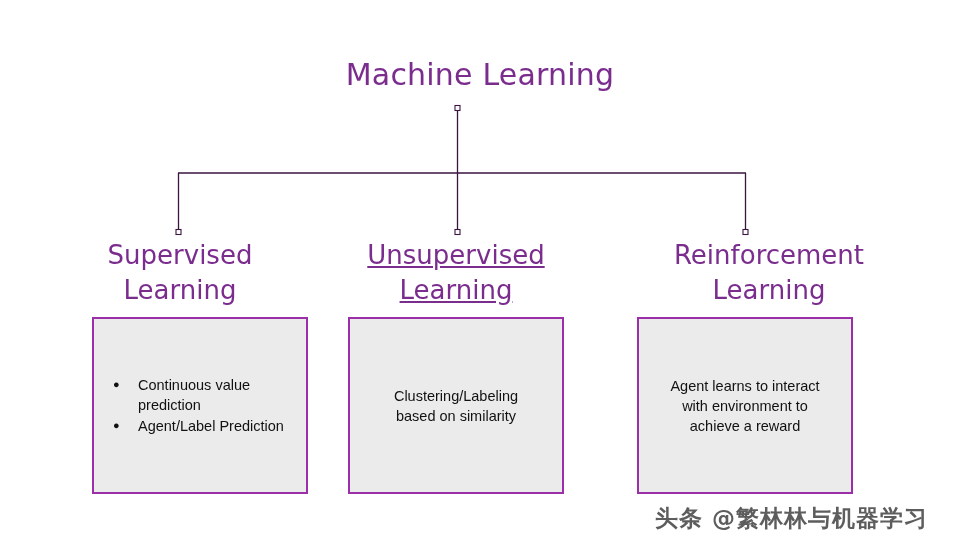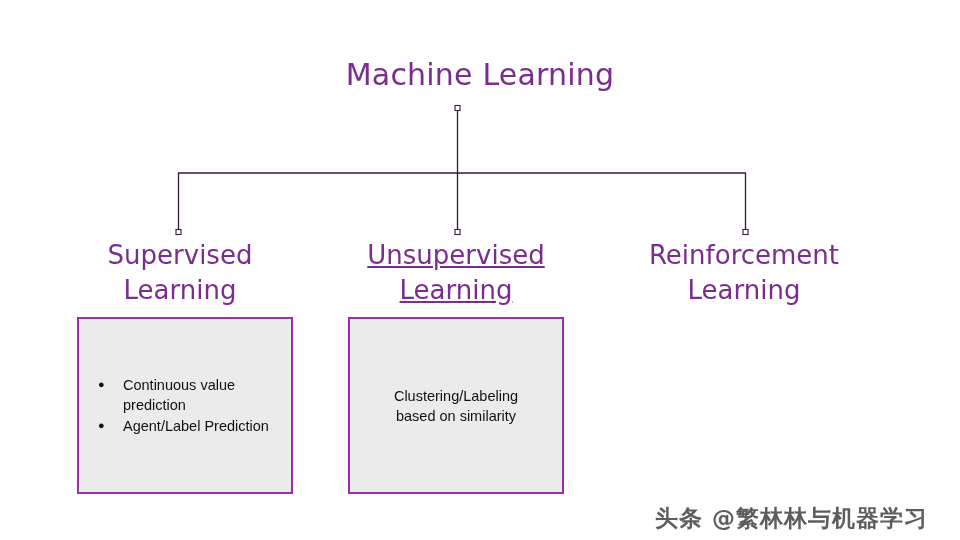--- a/index.html
+++ b/index.html
@@ -58,36 +58,36 @@
     font-family: "DejaVu Sans", "Liberation Sans", sans-serif;
     font-size: 26px;
     font-weight: 400;
     color: #7B2D8E;
     line-height: 35px;
   }
   .branch-label .ln { display: block; }
 
   #branch-label-0 { left: 55px; }
   #branch-label-1 { left: 331px; text-decoration: underline; }
-  #branch-label-2 { left: 619px; }
+  #branch-label-2 { left: 644px; }
 
   
   .content-box {
     position: absolute;
     top: 317px;
     width: 216px;
     height: 177px;
     background: #ebebeb;
     border: 2px solid #9B2FA8;
     box-sizing: border-box;
     display: flex;
     align-items: center;
     justify-content: center;
   }
-  #content-box-0 { left: 77px; justify-content: center; }
+  #content-box-0 { left: 92px; justify-content: center; }
   #content-box-1 { left: 348px; }
   #content-box-2 { left: 637px; }
 
   .box-inner {
     width: 100%;
     padding: 0 8px;
     box-sizing: border-box;
     font-family: "Liberation Sans", sans-serif;
     font-size: 14.5px;
     line-height: 20px;
@@ -181,16 +181,23 @@
       <div>Clustering/Labeling</div>
       <div>based on similarity</div>
     </div>
   </div>
 
   <div class="branch-label" id="branch-label-2">
     <span class="ln">Reinforcement</span>
     <span class="ln">Learning</span>
   </div>
 
+  <div class="content-box" id="content-box-2">
+    <div class="box-inner centered">
+      <div>Agent learns to interact</div>
+      <div>with environment to</div>
+      <div>achieve a reward</div>
+    </div>
+  </div>
 
   <div class="watermark">头条 @繁林林与机器学习</div>
 
 </div>
 
 </body></html>

